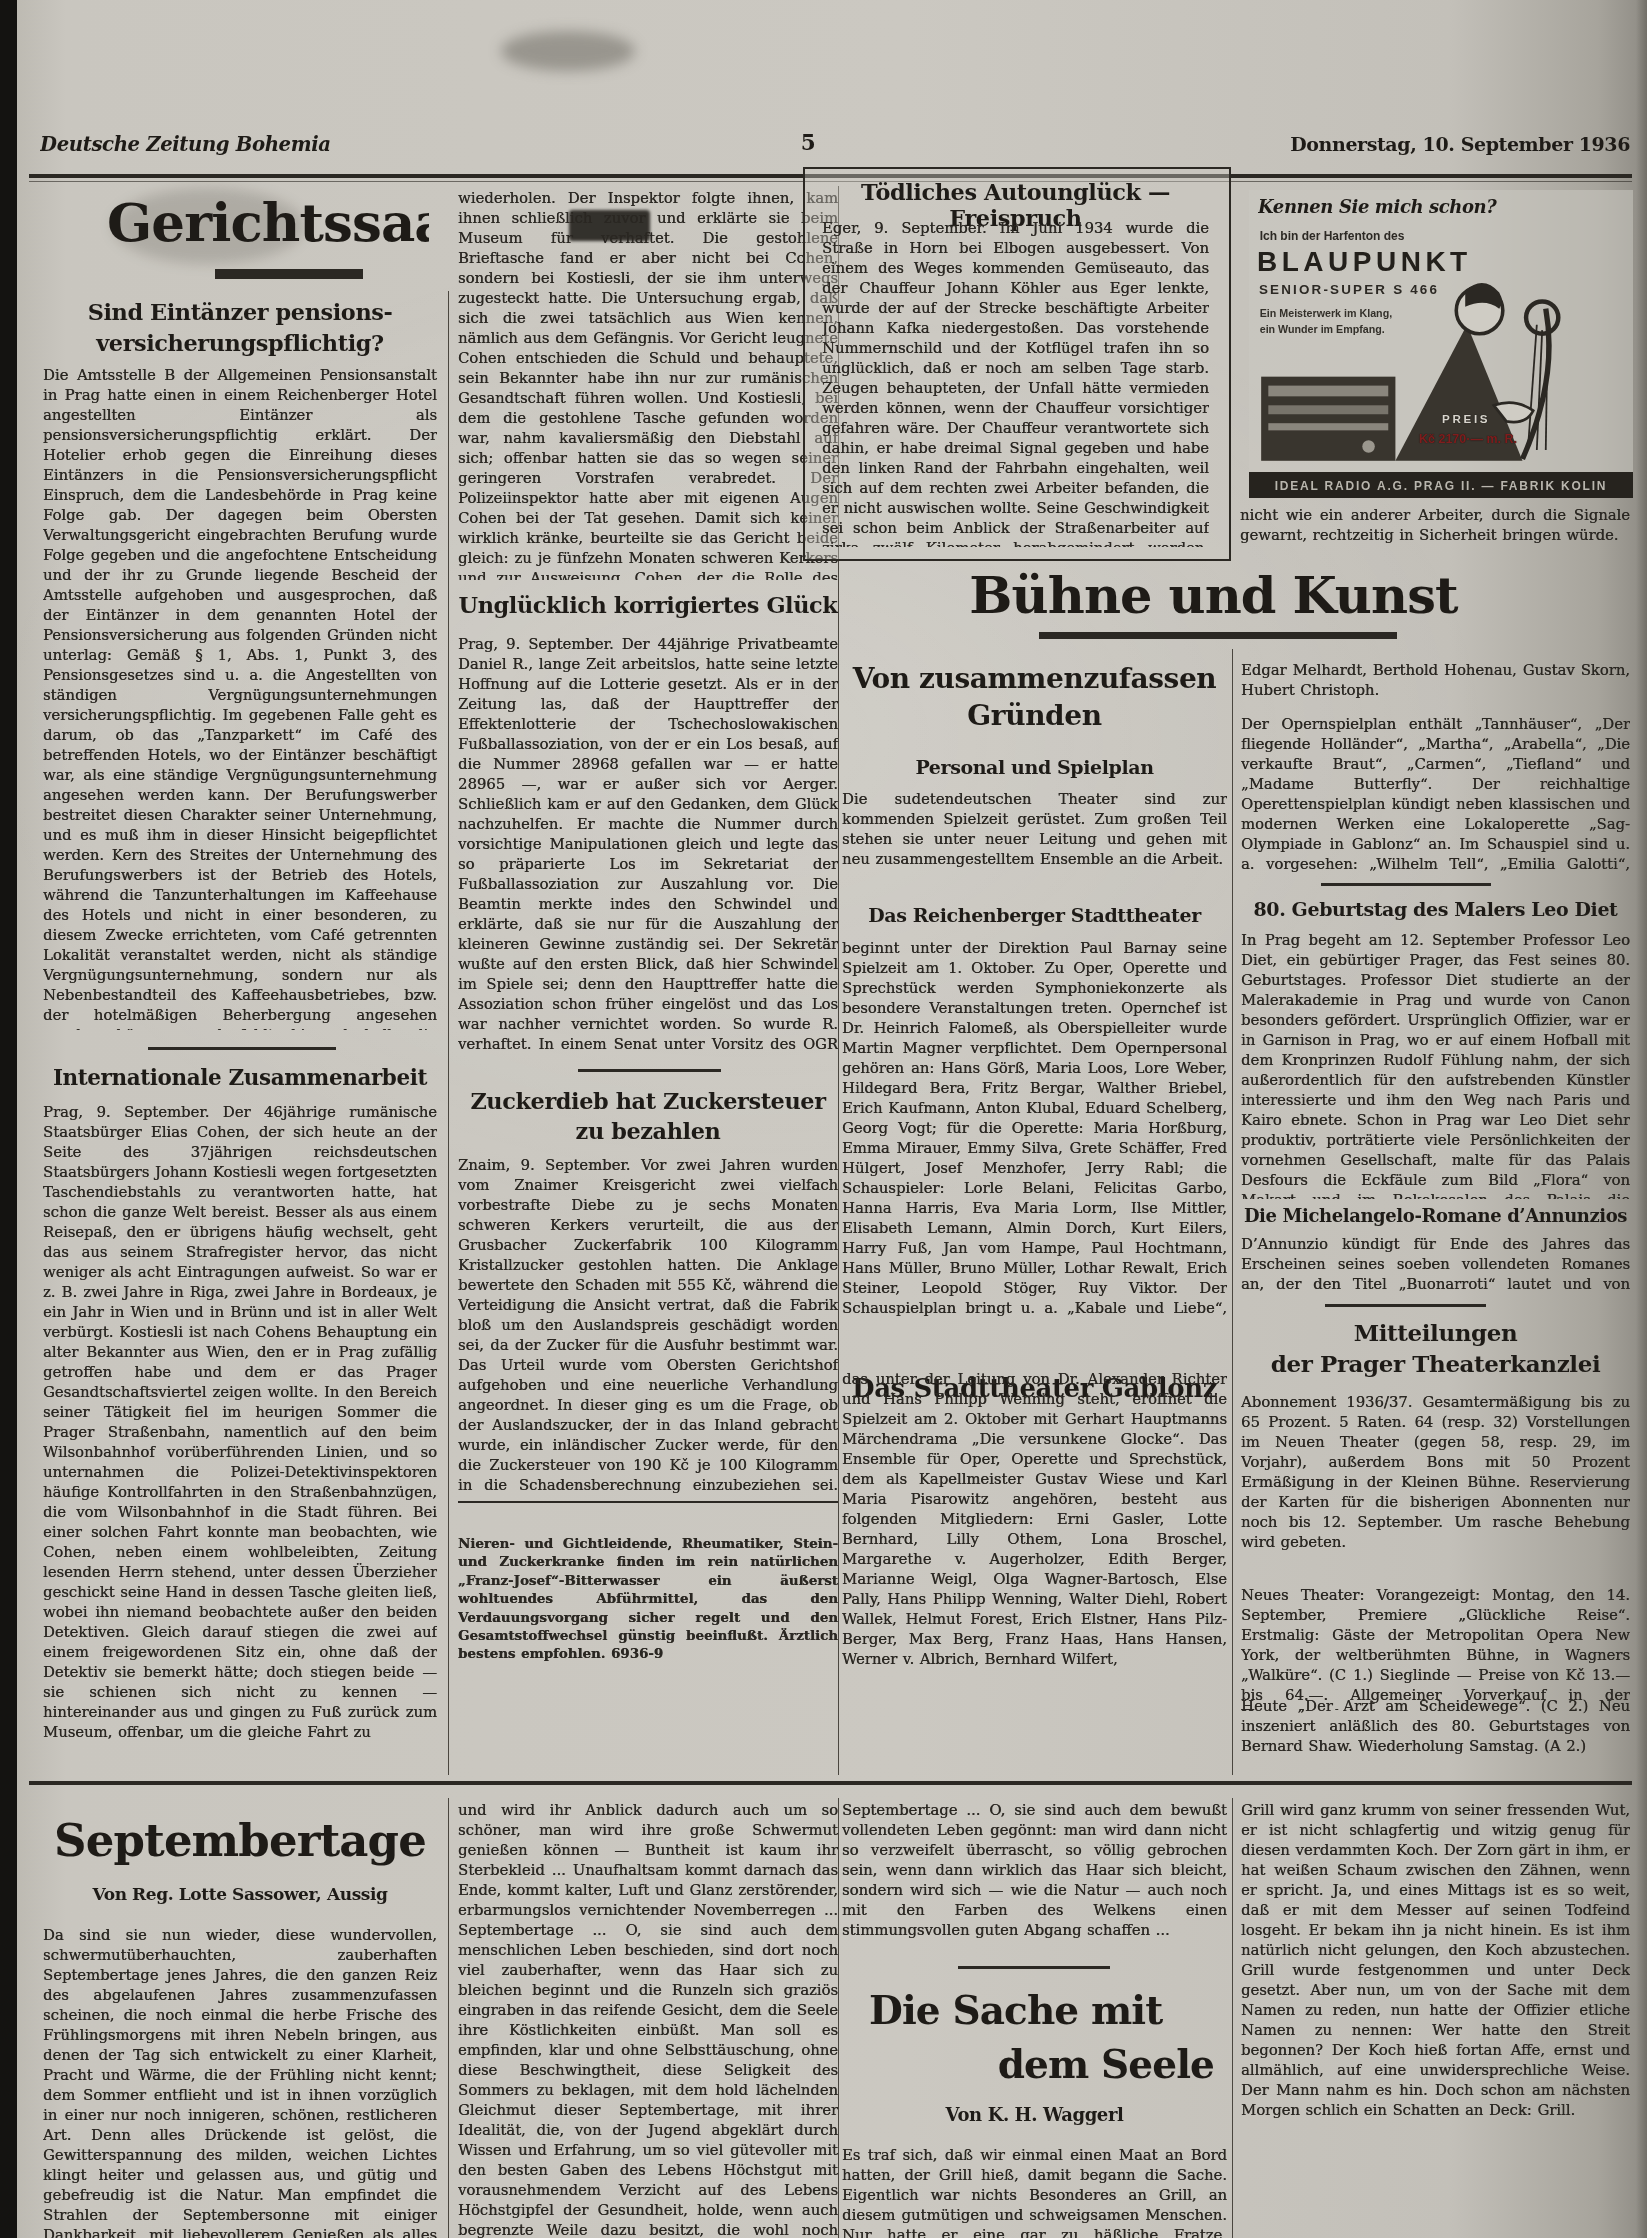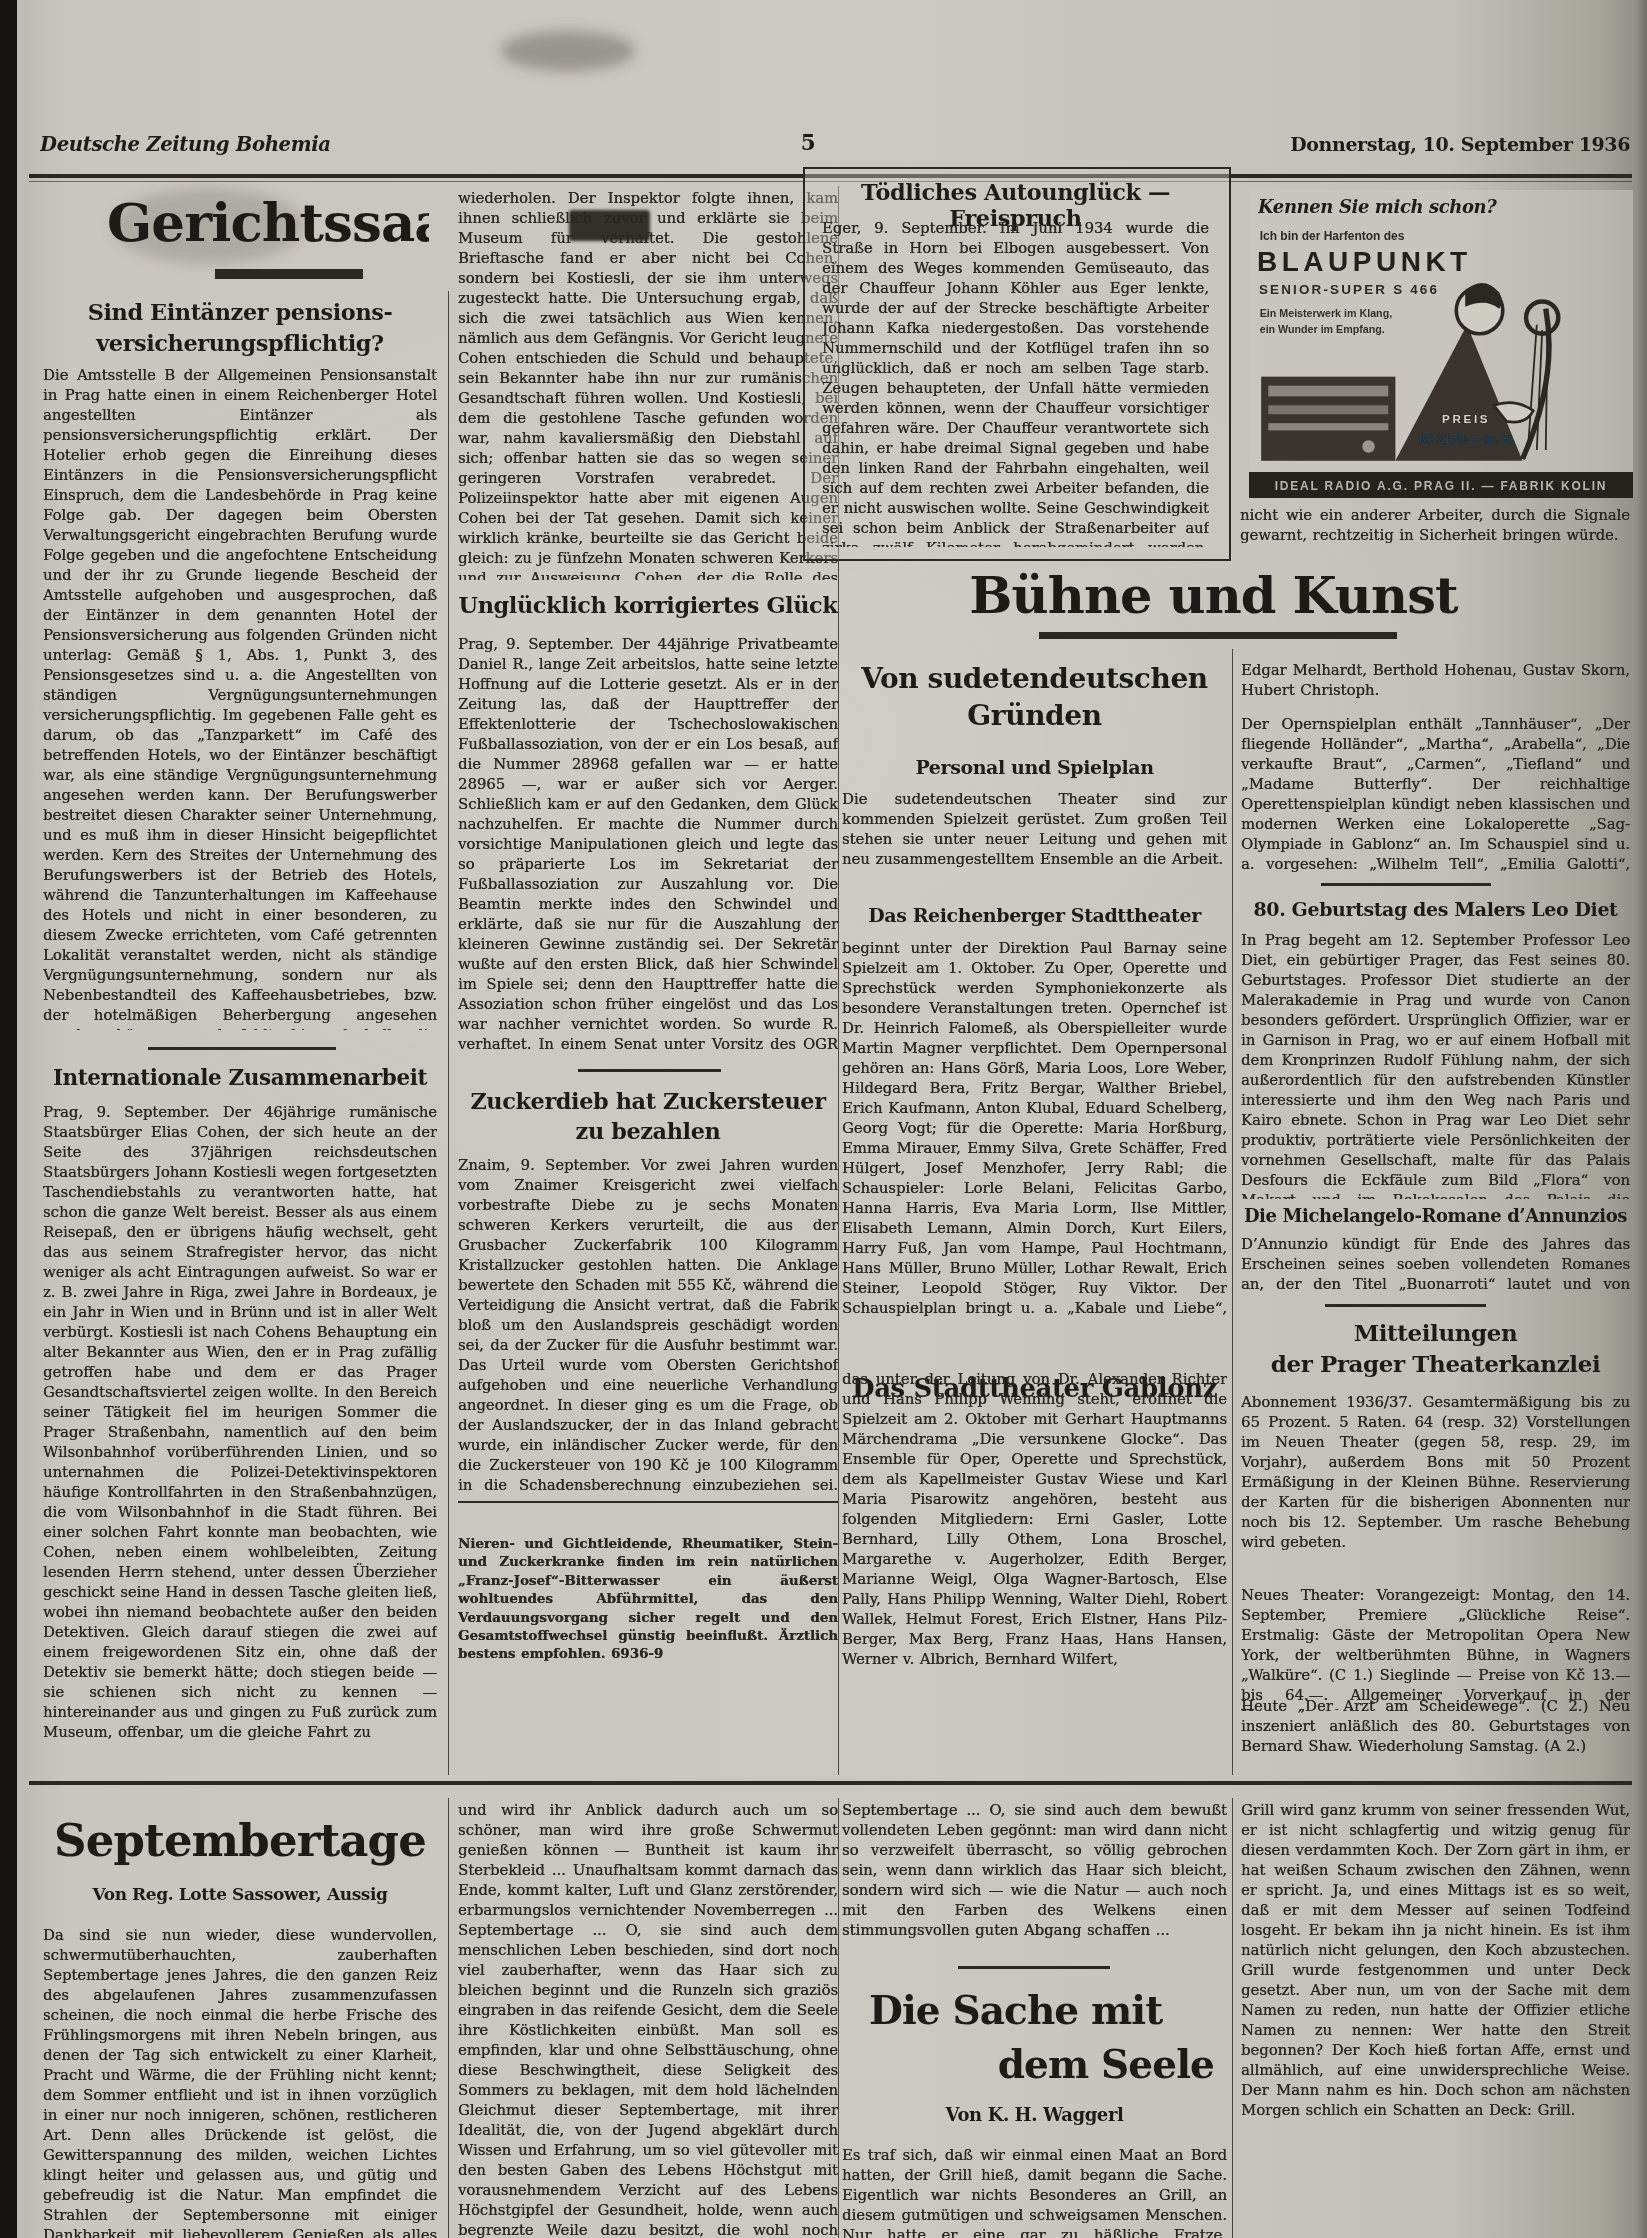--- a/index.html
+++ b/index.html
@@ -94,29 +94,29 @@
     <circle cx="252" cy="44" r="26" fill="#cfccc4" stroke="#2b2823" stroke-width="4"></circle>
     <path d="M236 22 q20 -18 38 2 q6 10 0 18 q-16 -12 -38 -2 Z" fill="#2b2823"></path>
     <path d="M300 210 q40 -90 26 -168" stroke="#2b2823" stroke-width="6" fill="none"></path>
     <line x1="306" y1="200" x2="316" y2="60" stroke="#2b2823" stroke-width="2"></line>
     <line x1="316" y1="200" x2="322" y2="66" stroke="#2b2823" stroke-width="2"></line>
     <line x1="326" y1="200" x2="328" y2="72" stroke="#2b2823" stroke-width="2"></line>
     <circle cx="322" cy="52" r="18" fill="none" stroke="#2b2823" stroke-width="5"></circle>
     <path d="M268 150 q24 -8 44 6 q-8 16 -30 12 Z" fill="#cfccc4" stroke="#2b2823" stroke-width="3"></path>
   </svg>
   <div class="sans" style="position:absolute;left:193px;top:222px;width:90px;font-size:11.6px;font-weight:bold;letter-spacing:2.7px;color:#d8d5cd;text-shadow:0 0 0.9px #23201b,0 0 0.9px #23201b;">PREIS</div>
-  <div class="sans" style="position:absolute;left:170px;top:242px;width:134px;font-size:12.5px;font-weight:normal;color:#0c4a6e;text-shadow:0 0 0.9px #23201b,0 0 0.9px #23201b;">Kč 2170·— m. R.</div>
+  <div class="sans" style="position:absolute;left:170px;top:242px;width:134px;font-size:12.5px;font-weight:bold;color:#7f1d1d;text-shadow:0 0 0.9px #23201b,0 0 0.9px #23201b;">Kč 2170·— m. R.</div>
   <div style="position:absolute;left:0;bottom:0;width:100%;height:26px;background:#26231e;"></div>
   <div class="sans center" style="position:absolute;left:0;bottom:5.4px;width:100%;font-size:12px;font-weight:bold;letter-spacing:1.8px;color:#b9b6ae;text-align:center;">IDEAL RADIO A.G. PRAG II. — FABRIK KOLIN</div>
 </div>
 
 <div class="hed center" style="left:967px;top:565px;width:493px;font-size:51px;letter-spacing:-0.9px;">Bühne und Kunst</div>
 <div class="rule" style="left:1039px;top:632px;width:358px;height:6.7px;"></div>
 
-<div class="hed center" style="left:842px;top:662px;width:385px;font-size:28px;">Von sudetendeutschen</div>
+<div class="hed center" style="left:842px;top:662px;width:385px;font-size:28px;">Von zusammenzufassen</div>
 <div class="hed center" style="left:842px;top:699px;width:385px;font-size:28px;">Gründen</div>
 <div class="hed center" style="left:842px;top:756px;width:385px;font-size:19px;">Personal und Spielplan</div>
 <div class="txt" style="left:842px;top:789px;width:385px;height:103px;">Die sudetendeutschen Theater sind zur kommenden Spielzeit gerüstet. Zum großen Teil stehen sie unter neuer Leitung und gehen mit neu zusammengestelltem Ensemble an die Arbeit.</div>
 <div class="hed center" style="left:842px;top:904px;width:385px;font-size:19px;">Das Reichenberger Stadttheater</div>
 <div class="txt" style="left:842px;top:938px;width:385px;height:383px;">beginnt unter der Direktion Paul Barnay seine Spielzeit am 1. Oktober. Zu Oper, Operette und Sprechstück werden Symphoniekonzerte als besondere Veranstaltungen treten. Opernchef ist Dr. Heinrich Falomeß, als Oberspielleiter wurde Martin Magner verpflichtet. Dem Opernpersonal gehören an: Hans Görß, Maria Loos, Lore Weber, Hildegard Bera, Fritz Bergar, Walther Briebel, Erich Kaufmann, Anton Klubal, Eduard Schelberg, Georg Vogt; für die Operette: Maria Horßburg, Emma Mirauer, Emmy Silva, Grete Schäffer, Fred Hülgert, Josef Menzhofer, Jerry Rabl; die Schauspieler: Lorle Belani, Felicitas Garbo, Hanna Harris, Eva Maria Lorm, Ilse Mittler, Elisabeth Lemann, Almin Dorch, Kurt Eilers, Harry Fuß, Jan vom Hampe, Paul Hochtmann, Hans Müller, Bruno Müller, Lothar Rewalt, Erich Steiner, Leopold Stöger, Ruy Viktor. Der Schauspielplan bringt u. a. „Kabale und Liebe“, „Minna von Barnhelm“, „Maß für Maß“, „Stützen der Gesellschaft“, „Wildente“, „Maria Magdalena“, „Verschwender“ von Raimund, „Der grüne Kakadu“ von Schnitzler, „Der Kammersänger“ von Wedekind, „Pfingstorgel“ von Lippl und als Uraufführung „Neun Offiziere“ von Georg Fraser.</div>
 <div class="hed center" style="left:842px;top:1373px;width:385px;font-size:26px;">Das Stadttheater Gablonz</div>
 <div class="txt" style="left:842px;top:1369px;width:385px;height:394px;">das unter der Leitung von Dr. Alexander Richter und Hans Philipp Wenning steht, eröffnet die Spielzeit am 2. Oktober mit Gerhart Hauptmanns Märchendrama „Die versunkene Glocke“. Das Ensemble für Oper, Operette und Sprechstück, dem als Kapellmeister Gustav Wiese und Karl Maria Pisarowitz angehören, besteht aus folgenden Mitgliedern: Erni Gasler, Lotte Bernhard, Lilly Othem, Lona Broschel, Margarethe v. Augerholzer, Edith Berger, Marianne Weigl, Olga Wagner-Bartosch, Else Pally, Hans Philipp Wenning, Walter Diehl, Robert Wallek, Helmut Forest, Erich Elstner, Hans Pilz-Berger, Max Berg, Franz Haas, Hans Hansen, Werner v. Albrich, Bernhard Wilfert,</div>
 
 <div class="txt" style="left:1241px;top:660px;width:389px;height:49px;">Edgar Melhardt, Berthold Hohenau, Gustav Skorn, Hubert Christoph.</div>
 <div class="txt" style="left:1241px;top:714px;width:389px;height:161px;">Der Opernspielplan enthält „Tannhäuser“, „Der fliegende Holländer“, „Martha“, „Arabella“, „Die verkaufte Braut“, „Carmen“, „Tiefland“ und „Madame Butterfly“. Der reichhaltige Operettenspielplan kündigt neben klassischen und modernen Werken eine Lokaloperette „Sag-Olympiade in Gablonz“ an. Im Schauspiel sind u. a. vorgesehen: „Wilhelm Tell“, „Emilia Galotti“, „Der eingebildete Kranke“, „Die Pfingstorgel“, „Der Verschwender“, „Erbe“, „Der Kanzler von Tirol“ von Wenter, „Rufmord“ von Kolos.</div>

